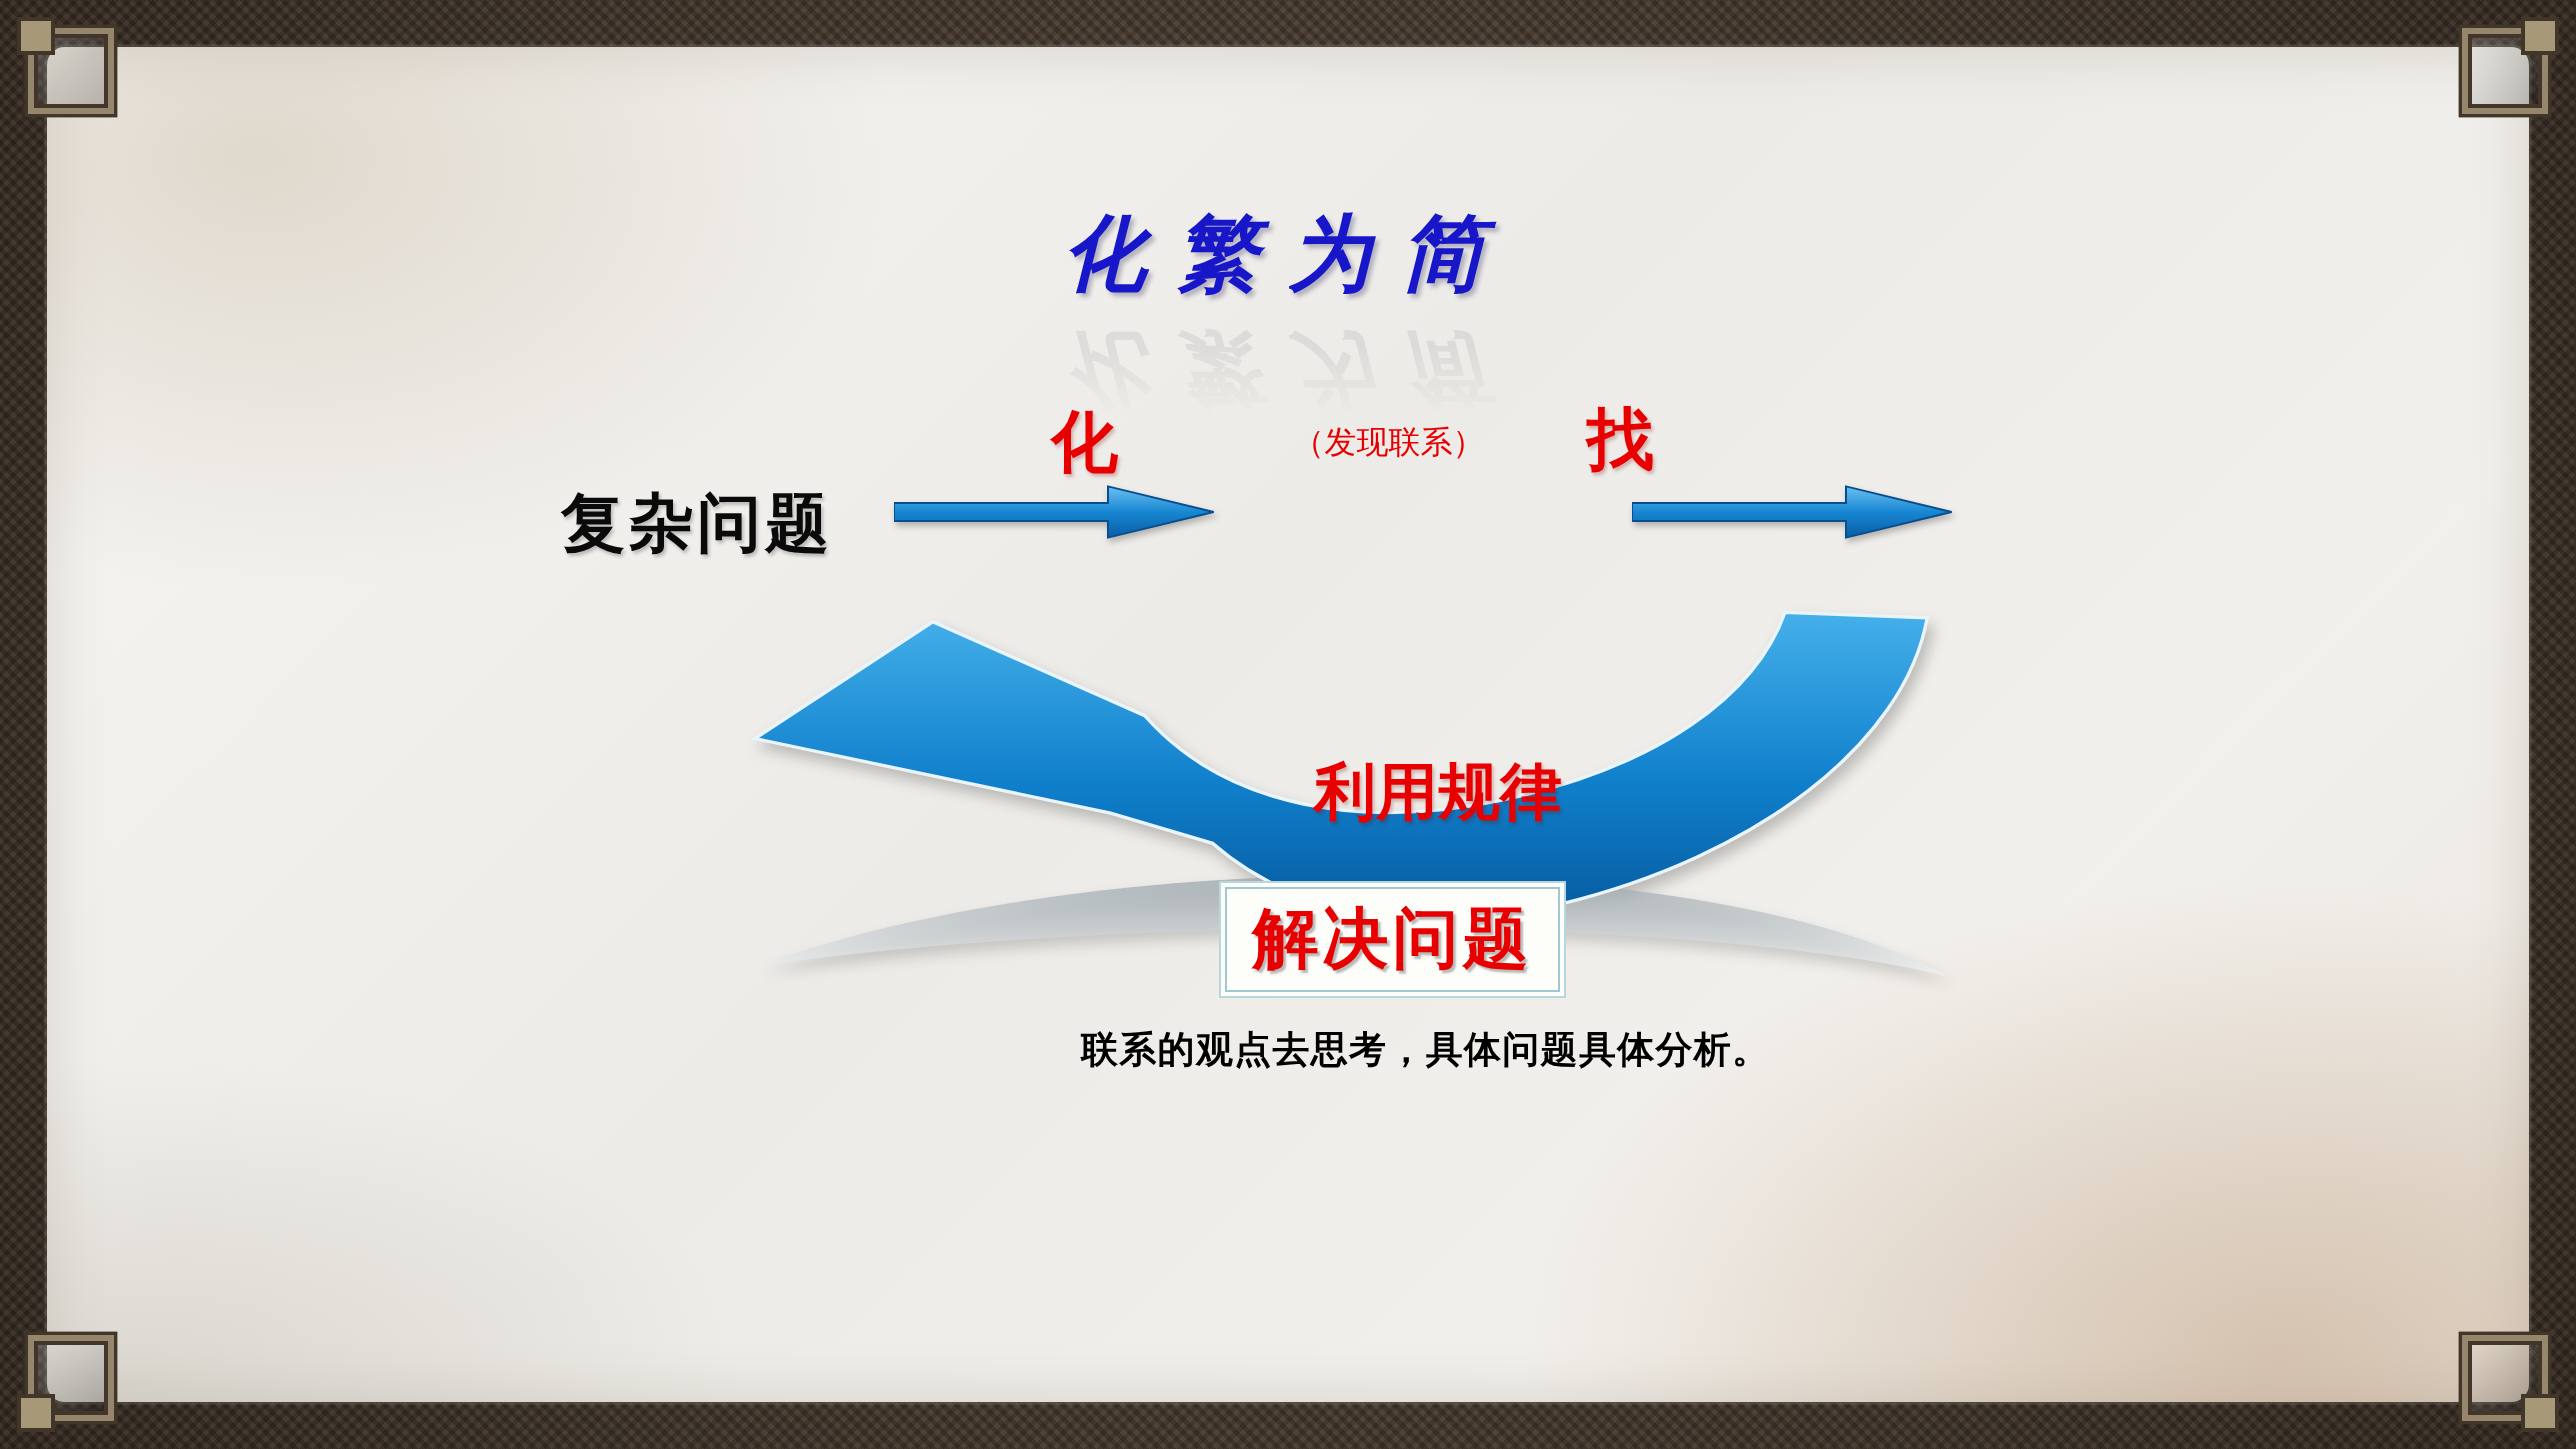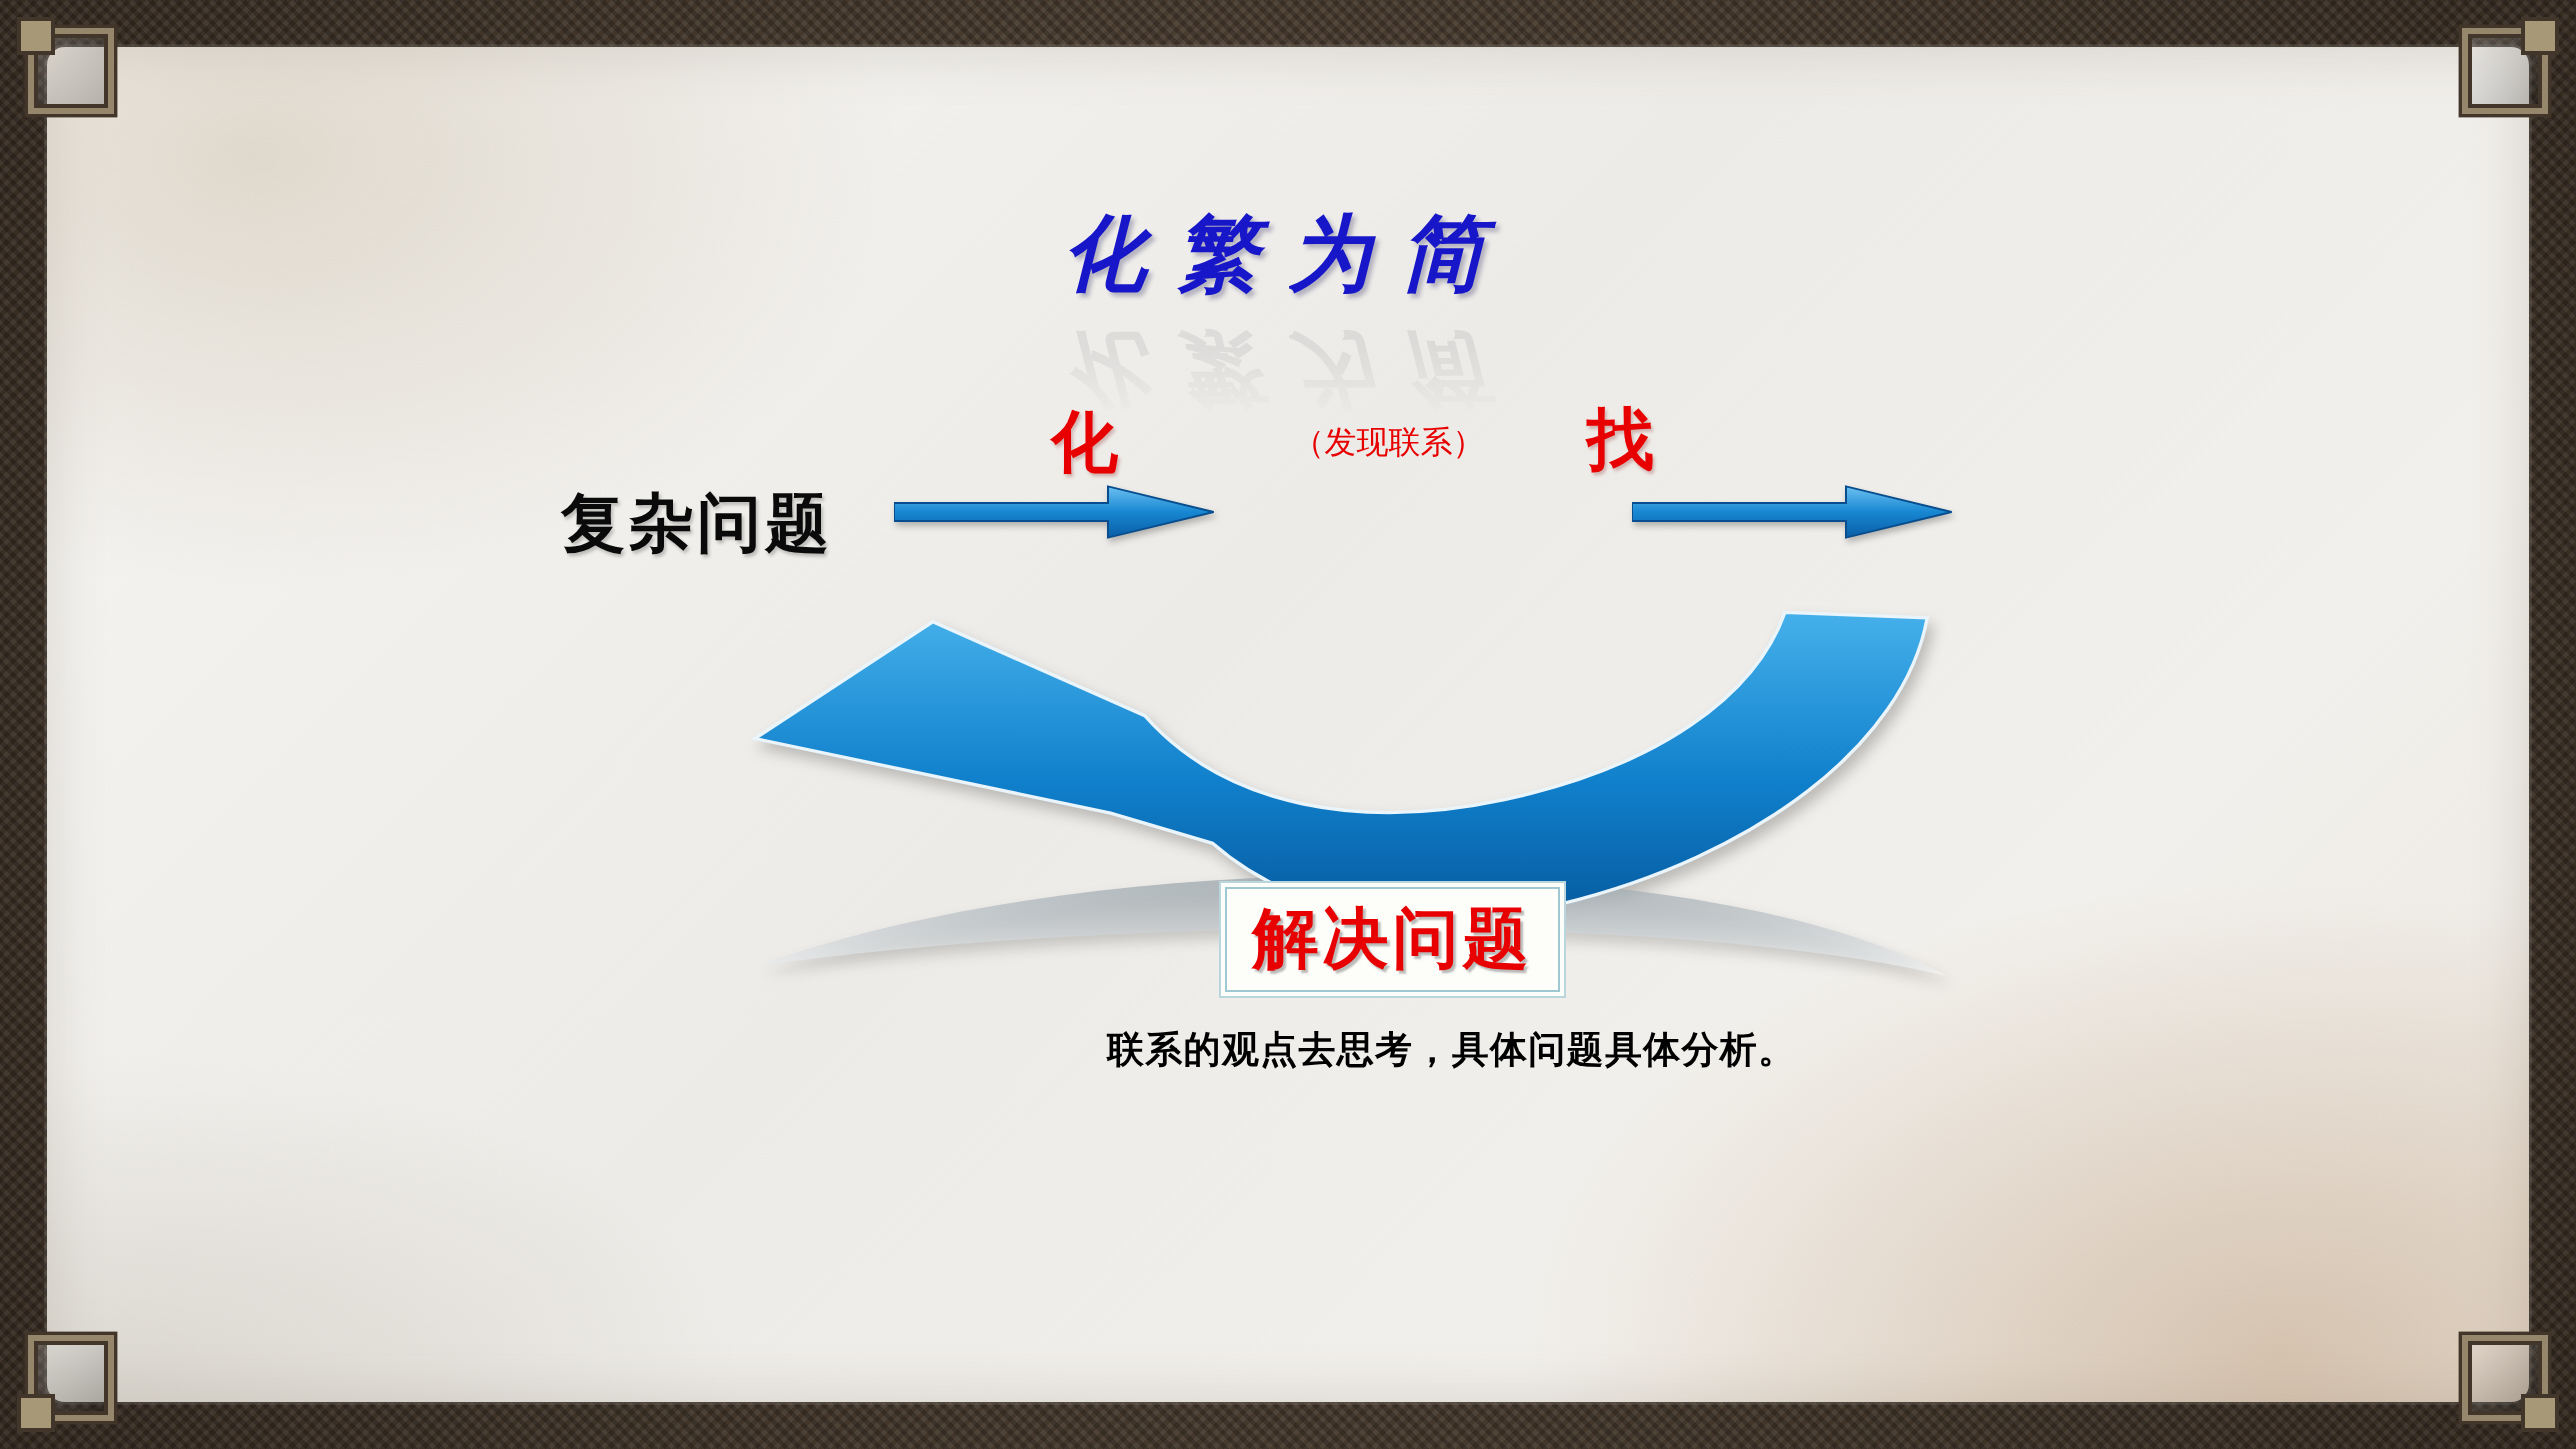--- a/index.html
+++ b/index.html
@@ -78,21 +78,21 @@
     padding:5.4px 25.5px;background:#fdfdfa;
     border:2px solid #9fc8d2;outline:2px solid #b9d6dc;outline-offset:4.7px;
     box-shadow:0 0 0 4.7px #fdfdfa;
   }
   .solve-box .solve-text{
     font-size:66px;font-weight:bold;color:#e80000;letter-spacing:4px;white-space:nowrap;
     text-shadow:2.7px 2.7px 2px rgba(130,130,130,0.55);
   }
 
   .caption{position:absolute;left:1034px;top:978px;font-size:37px;font-weight:bold;
-    color:#000;letter-spacing:1.3px;white-space:nowrap;z-index:4;margin-left:26px;}
+    color:#000;letter-spacing:1.3px;white-space:nowrap;z-index:4;}
 </style>
 </head>
 <body>
 
 <svg width="0" height="0" style="position:absolute" aria-hidden="true">
   <defs>
     <linearGradient id="arrowGrad" x1="0" y1="0" x2="0" y2="1">
       <stop offset="0" stop-color="#6cc0f0"></stop>
       <stop offset="0.5" stop-color="#1787d2"></stop>
       <stop offset="1" stop-color="#0a5da6"></stop>
@@ -144,20 +144,21 @@
                C 1768,205 1545,372 1258,442
                C 1042,492 858,458 737,352
                L 585,307
                L 55,196
                L 320,22
                L 636,162
                C 758,300 962,332 1172,287
                C 1402,237 1546,132 1590,8 Z" fill="url(#curveGrad)" stroke="#e9f4fb" stroke-width="5"></path>
     </svg>
 
+    <div class="red-big label-use">利用规律</div>
 
     <div class="solve-box">
       <span class="solve-text">解决问题</span>
     </div>
 
     <div class="caption">联系的观点去思考，具体问题具体分析。</div>
   </div>
 
   <div class="ornament tl"></div>
   <div class="ornament tr"></div>

